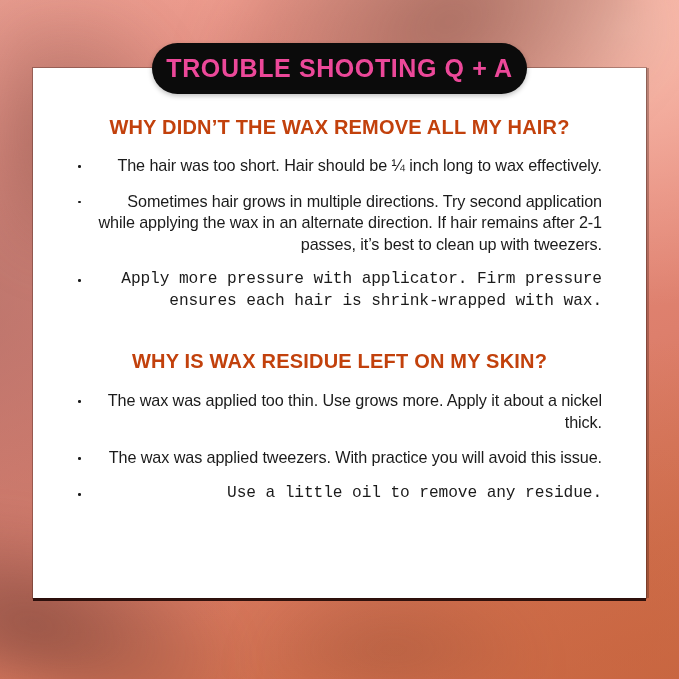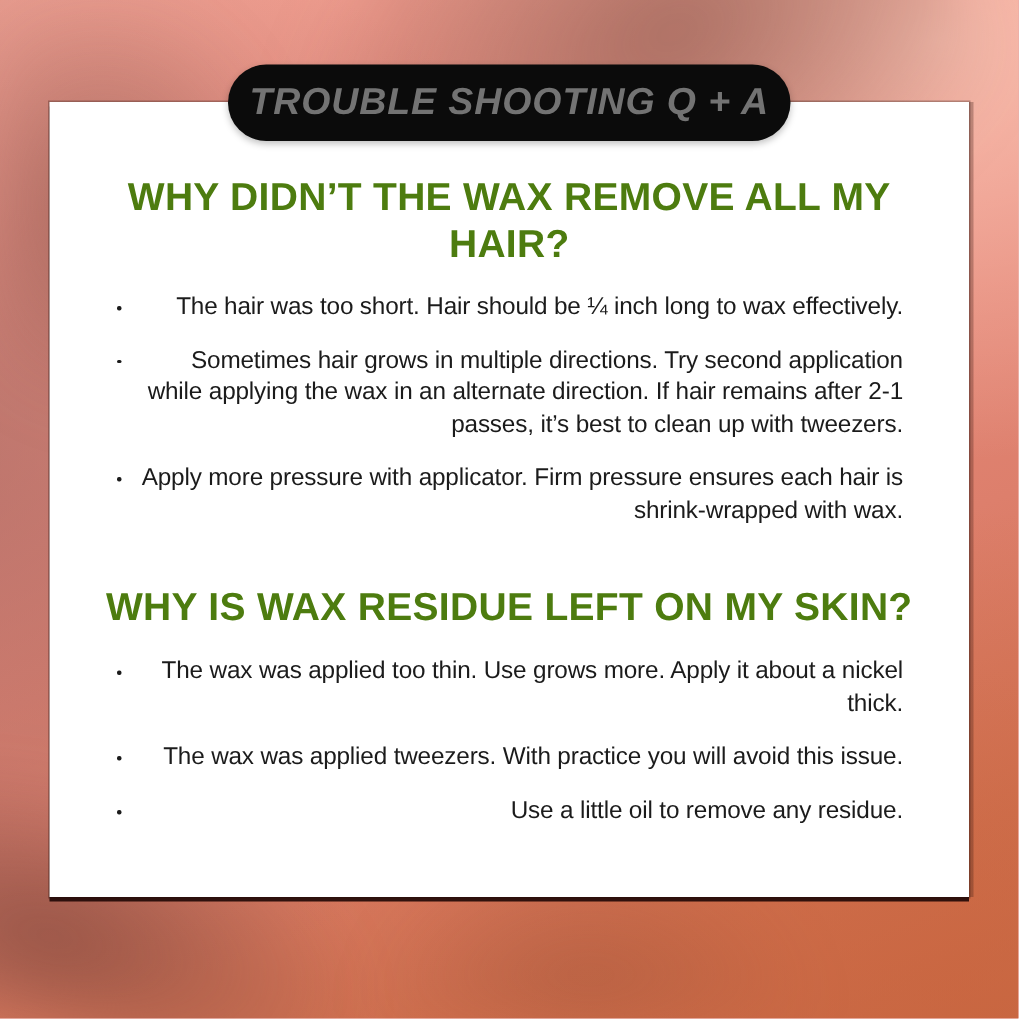--- a/index.html
+++ b/index.html
@@ -91,63 +91,62 @@
     height: 51px;
     background: #0b0b0b;
     border-radius: 26px;
     display: flex;
     align-items: center;
     justify-content: center;
     z-index: 5;
     box-shadow: 0 2px 5px rgba(0,0,0,0.25);
   }
   #title-pill .pill-text {
-    color: #737373;
+    color: #ec4899;
     font-size: 25px;
     font-weight: bold;
     letter-spacing: 0.6px;
     white-space: nowrap;
-    font-style: italic;
   }
 
   
   .card-inner {
     position: absolute;
     inset: 0;
     padding: 48px 28px 0 28px;
     box-sizing: border-box;
   }
   .section + .section { margin-top: 38px; }
 
   .section-heading {
     text-align: center;
-    font-size: 26px;
+    font-size: 20px;
     font-weight: bold;
-    color: #4d7c0f;
+    color: #c2410c;
     letter-spacing: 0.2px;
     margin: 0 0 15px 0;
   }
   .section-2 .section-heading { margin-bottom: 17px; }
 
   ul.bullets {
     list-style: none;
     margin: 16px;
     padding: 0;
     text-align: right;
   }
   ul.bullets li {
     position: relative;
     padding-left: 12px;
     margin-bottom: 14px;
     font-size: 16.2px;
     line-height: 1.33;
     color: #1b1b1b;
     letter-spacing: -0.1px;
   }
-  ul.bullets li:last-child { margin-bottom: 0; }
+  ul.bullets li:last-child { margin-bottom: 0; font-family: Liberation Mono, monospace; }
   ul.bullets li .dot {
     position: absolute;
     left: 1px;
     top: 0.62em;
     width: 2.6px;
     height: 2.6px;
     background: #1b1b1b;
     border-radius: 50%;
   }
 </style>

